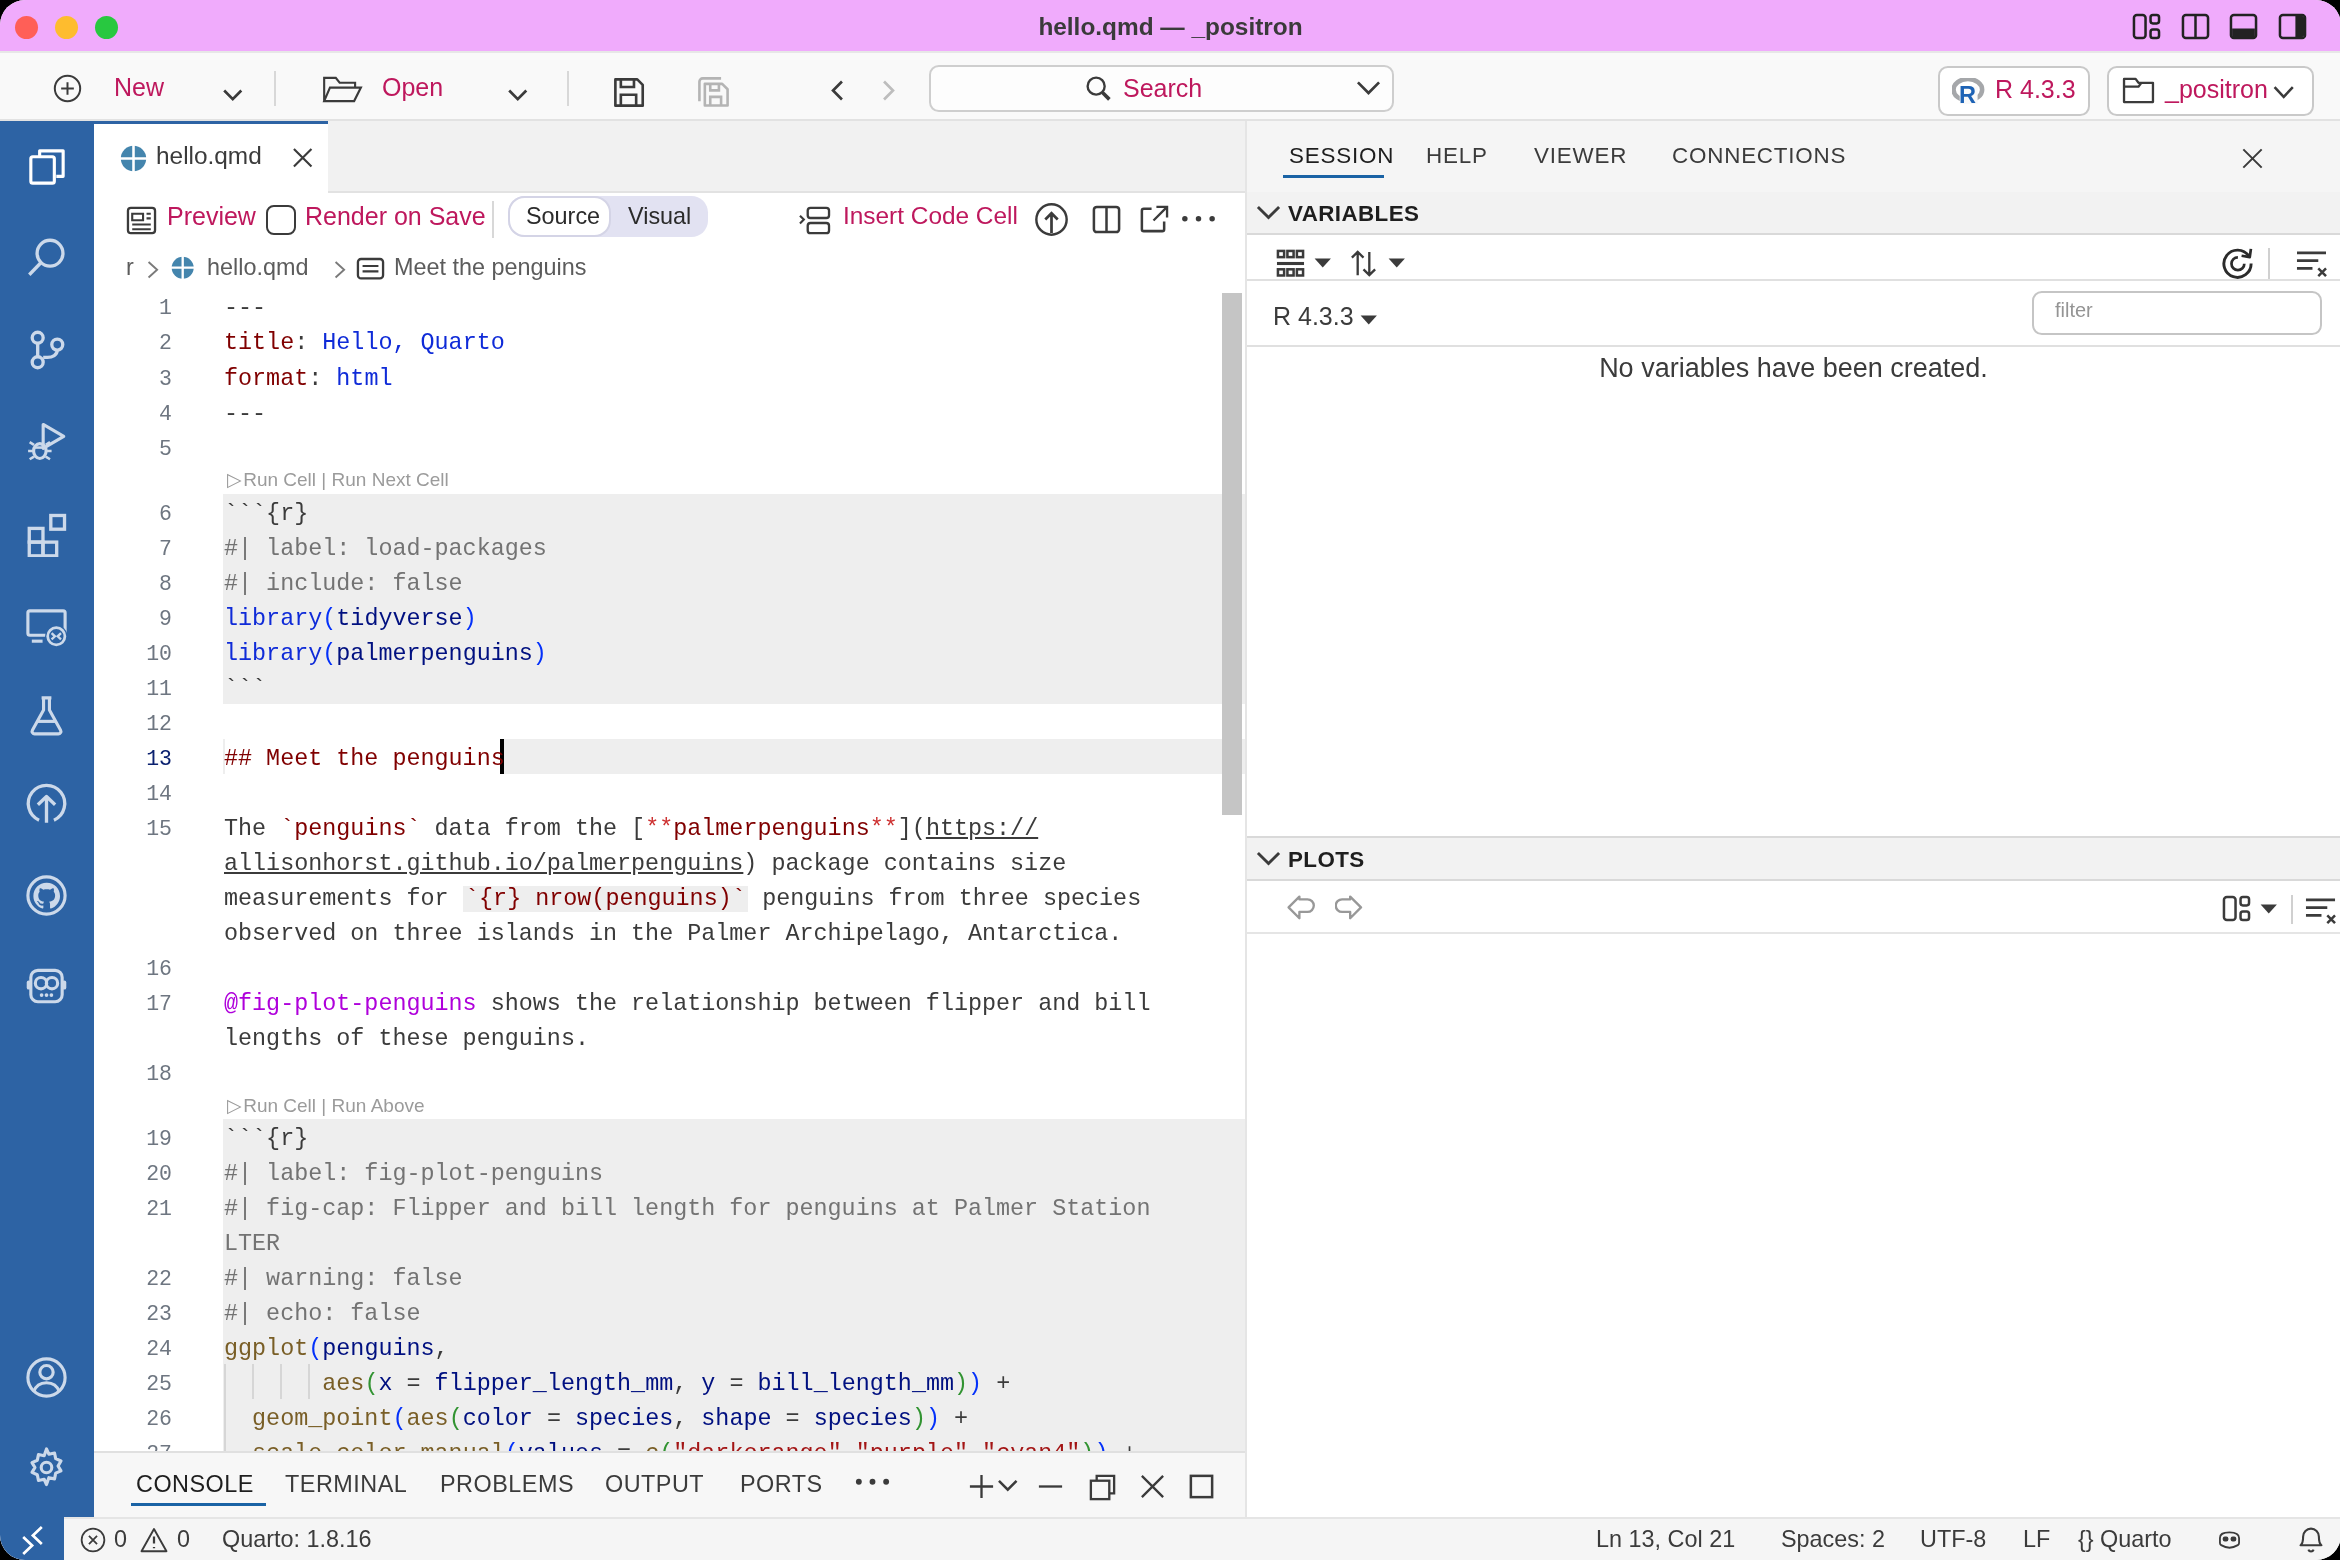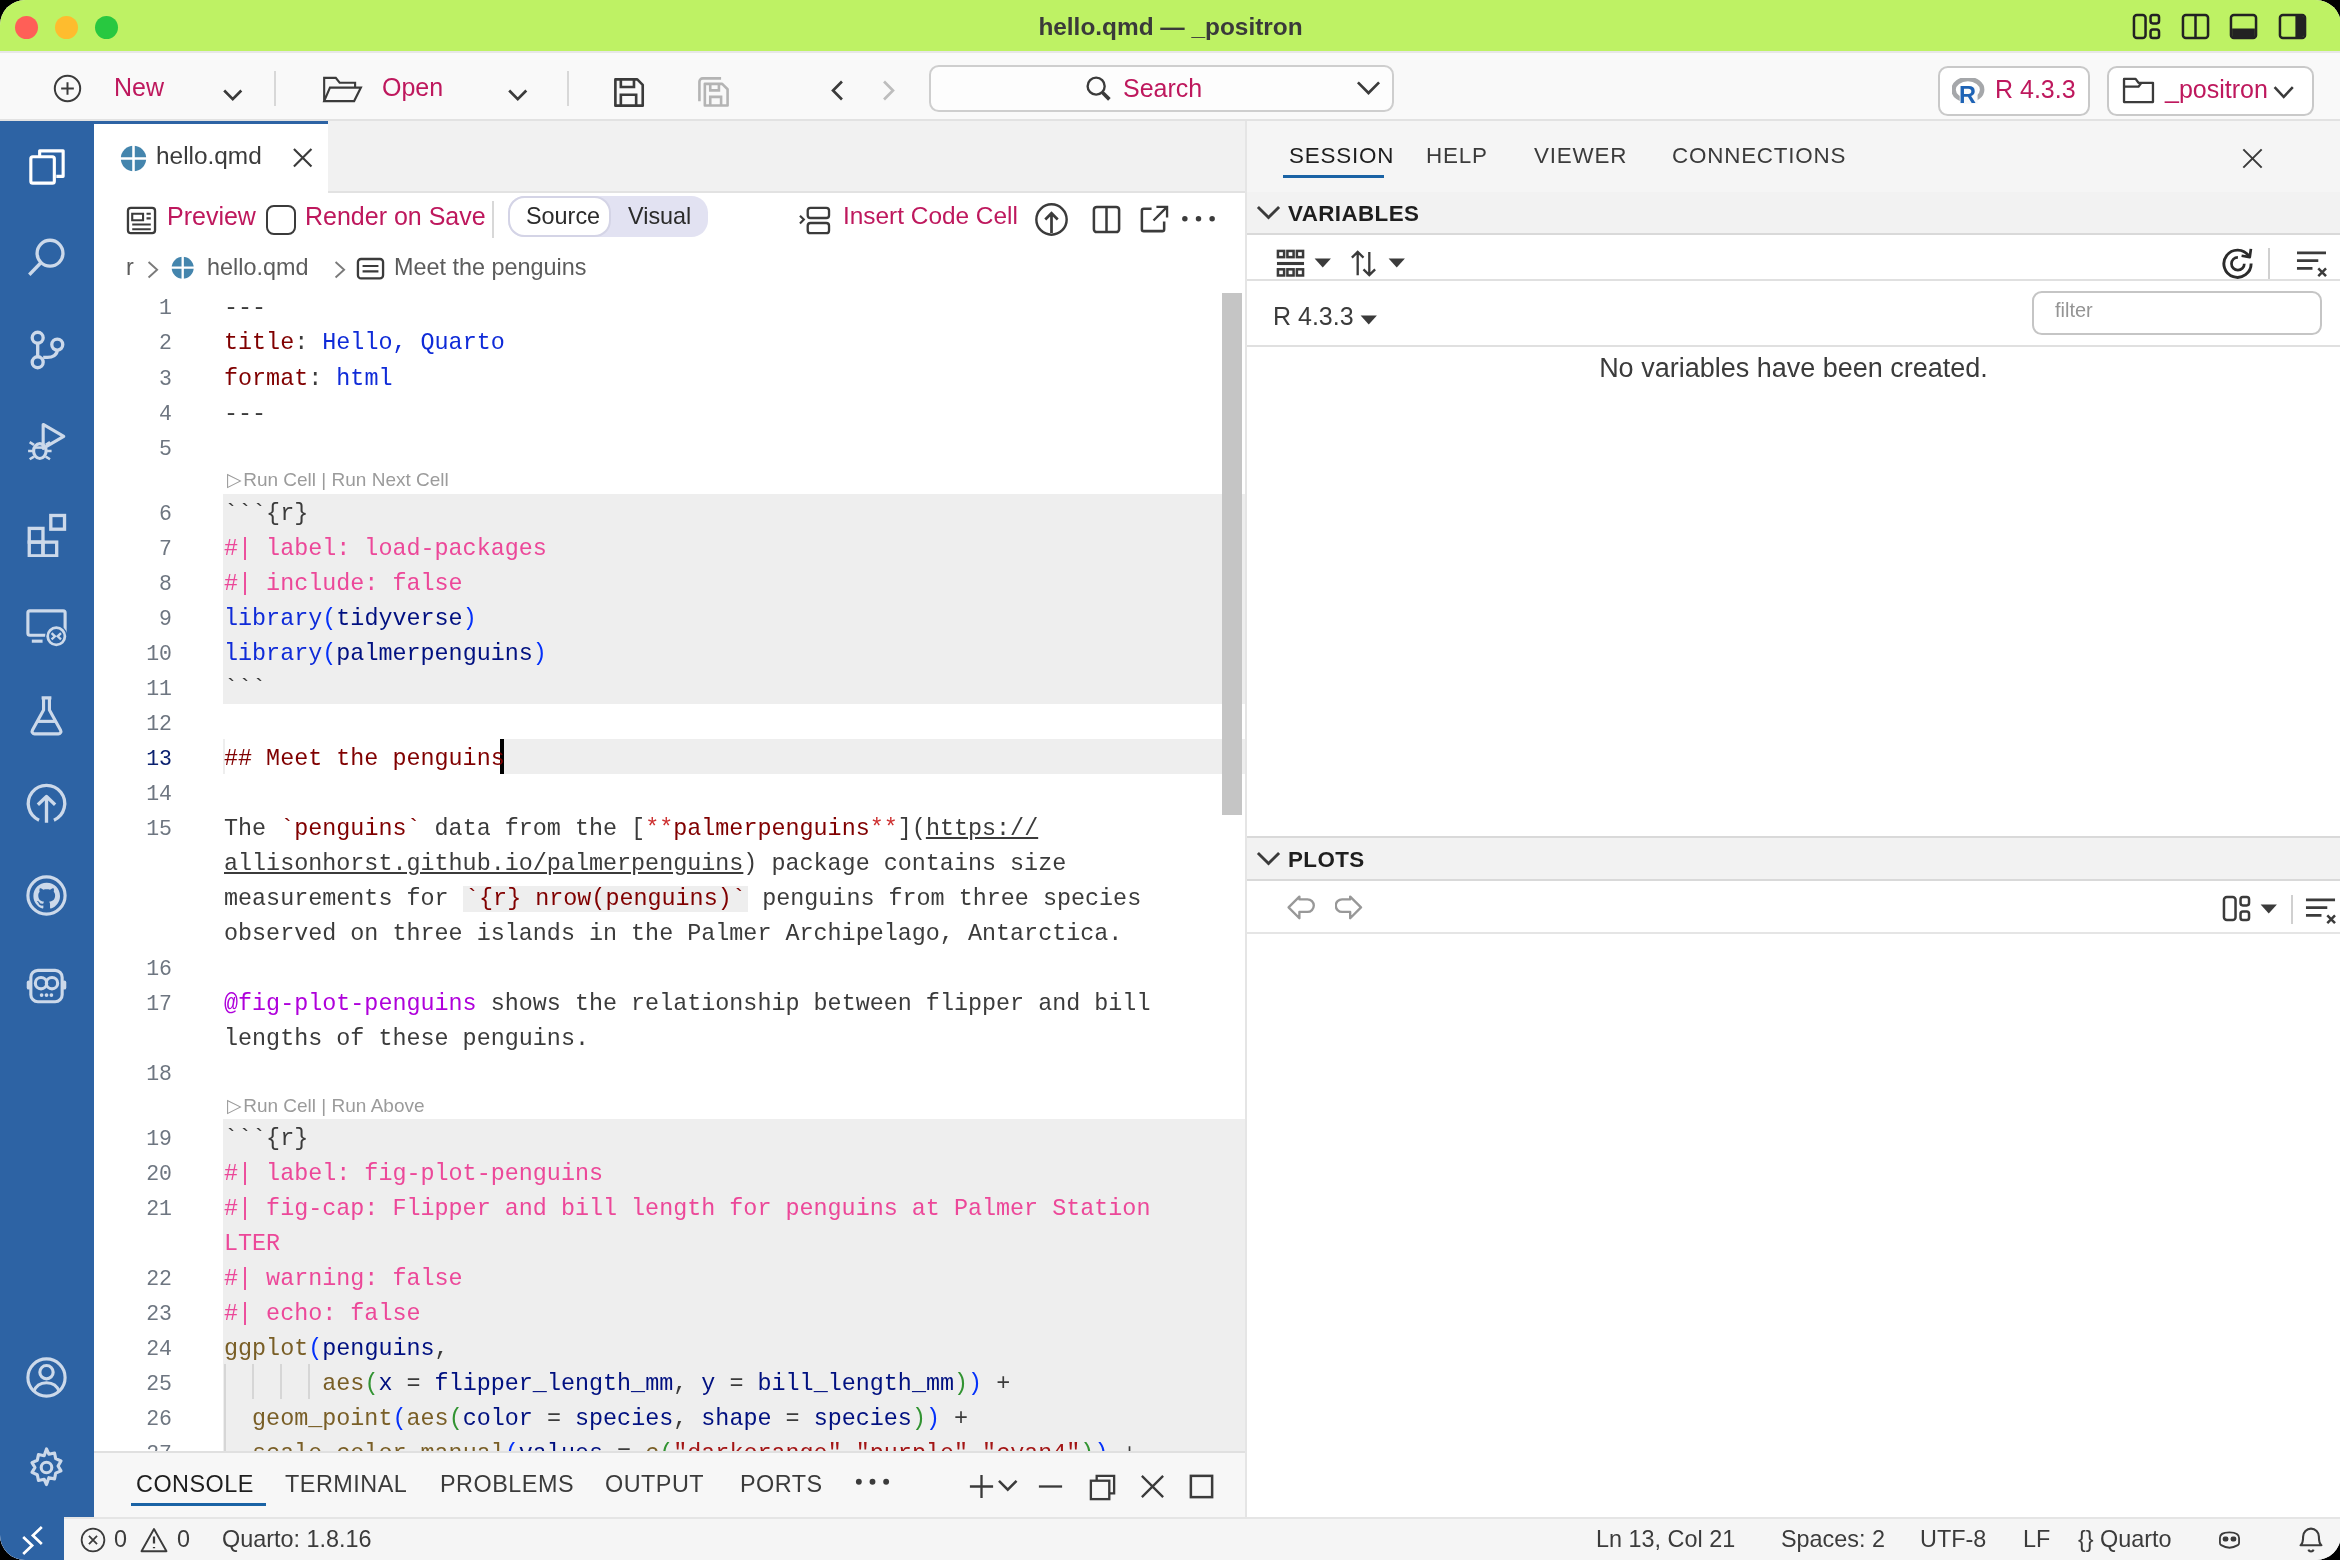--- a/index.html
+++ b/index.html
@@ -2,21 +2,21 @@
 <html><head>
 <meta charset="utf-8">
 <style>
 * { margin:0; padding:0; box-sizing:border-box; }
 html,body { width:2341px; height:1560px; background:#000; overflow:hidden; }
 #win { position:absolute; left:0; top:0; width:2341px; height:1560px; border-radius:25px; overflow:hidden; background:#fff; font-family:"Liberation Sans", sans-serif; color:#3b3b3b; }
 .abs { position:absolute; }
 svg { display:block; }
 
 
-#titlebar { position:absolute; left:0; top:0; width:2341px; height:51px; background:#bef264; }
+#titlebar { position:absolute; left:0; top:0; width:2341px; height:51px; background:#f0abfc; }
 .tl { position:absolute; top:15.6px; width:23.4px; height:23.4px; border-radius:50%; }
 #title { position:absolute; top:12.7px; left:0; width:2341px; text-align:center; font-size:24.4px; font-weight:700; color:#3a3a3a; }
 
 #toolbar { position:absolute; left:0; top:51px; width:2341px; height:68px; background:#f9f9f9; border-top:2px solid #e7e7e7; }
 .tbtxt { position:absolute; top:19.5px; font-size:25px; color:#be185d; }
 .vsep { position:absolute; width:2px; background:#d8d8d8; }
 .obtn { position:absolute; top:12.7px; height:50px; border:2px solid #c9c9c9; border-radius:9.8px; background:#fff; }
 
 
 #actbar { position:absolute; left:0; top:121px; width:94px; height:1397px; background:#2d63a4; }
@@ -26,21 +26,21 @@
 #tabstrip { position:absolute; left:94px; top:121px; width:1152px; height:72px; background:#f1f1f1; border-bottom:2px solid #e2e2e2; }
 #tab1 { position:absolute; left:0; top:0; width:234px; height:72px; background:#fff; border-top:3.9px solid #2d63a4; }
 #edtoolbar { position:absolute; left:94px; top:193px; width:1152px; height:53px; background:#fff; }
 #breadcrumb { position:absolute; left:94px; top:246px; width:1152px; height:43px; background:#fff; font-size:23.4px; color:#5c5c5c; }
 #codearea { position:absolute; left:94px; top:288px; width:1152px; height:1163px; background:#fff; overflow:hidden; }
 .ln { position:absolute; left:0; width:78px; text-align:right; font-family:"Liberation Mono", monospace; font-size:21.5px; color:#6e7681; line-height:35px; padding-top:2.9px; }
 .cl { position:absolute; left:130px; font-family:"Liberation Mono", monospace; font-size:23.4px; line-height:35px; white-space:pre; color:#3b3b3b; padding-top:2.9px; }
 .cellbg { position:absolute; left:129px; width:1023px; background:#eeeeee; }
 .k { color:#800000; }
 .v { color:#0f2bd8; }
-.c { color:#ec4899;margin-top:43px; }
+.c { color:#737373;margin-top:43px; }
 .fn { color:#795e26; }
 .id { color:#001080; }
 .s { color:#a31515; }
 .p1 { color:#0431fa; }
 .p2 { color:#319331; }
 .pu { color:#af00db; }
 .rd { color:#cd3131; }
 .bd { font-weight:normal; }
 .un { text-decoration:underline; }
 .codelens { position:absolute; left:133px; font-size:19px; color:#9b9b9b; }

